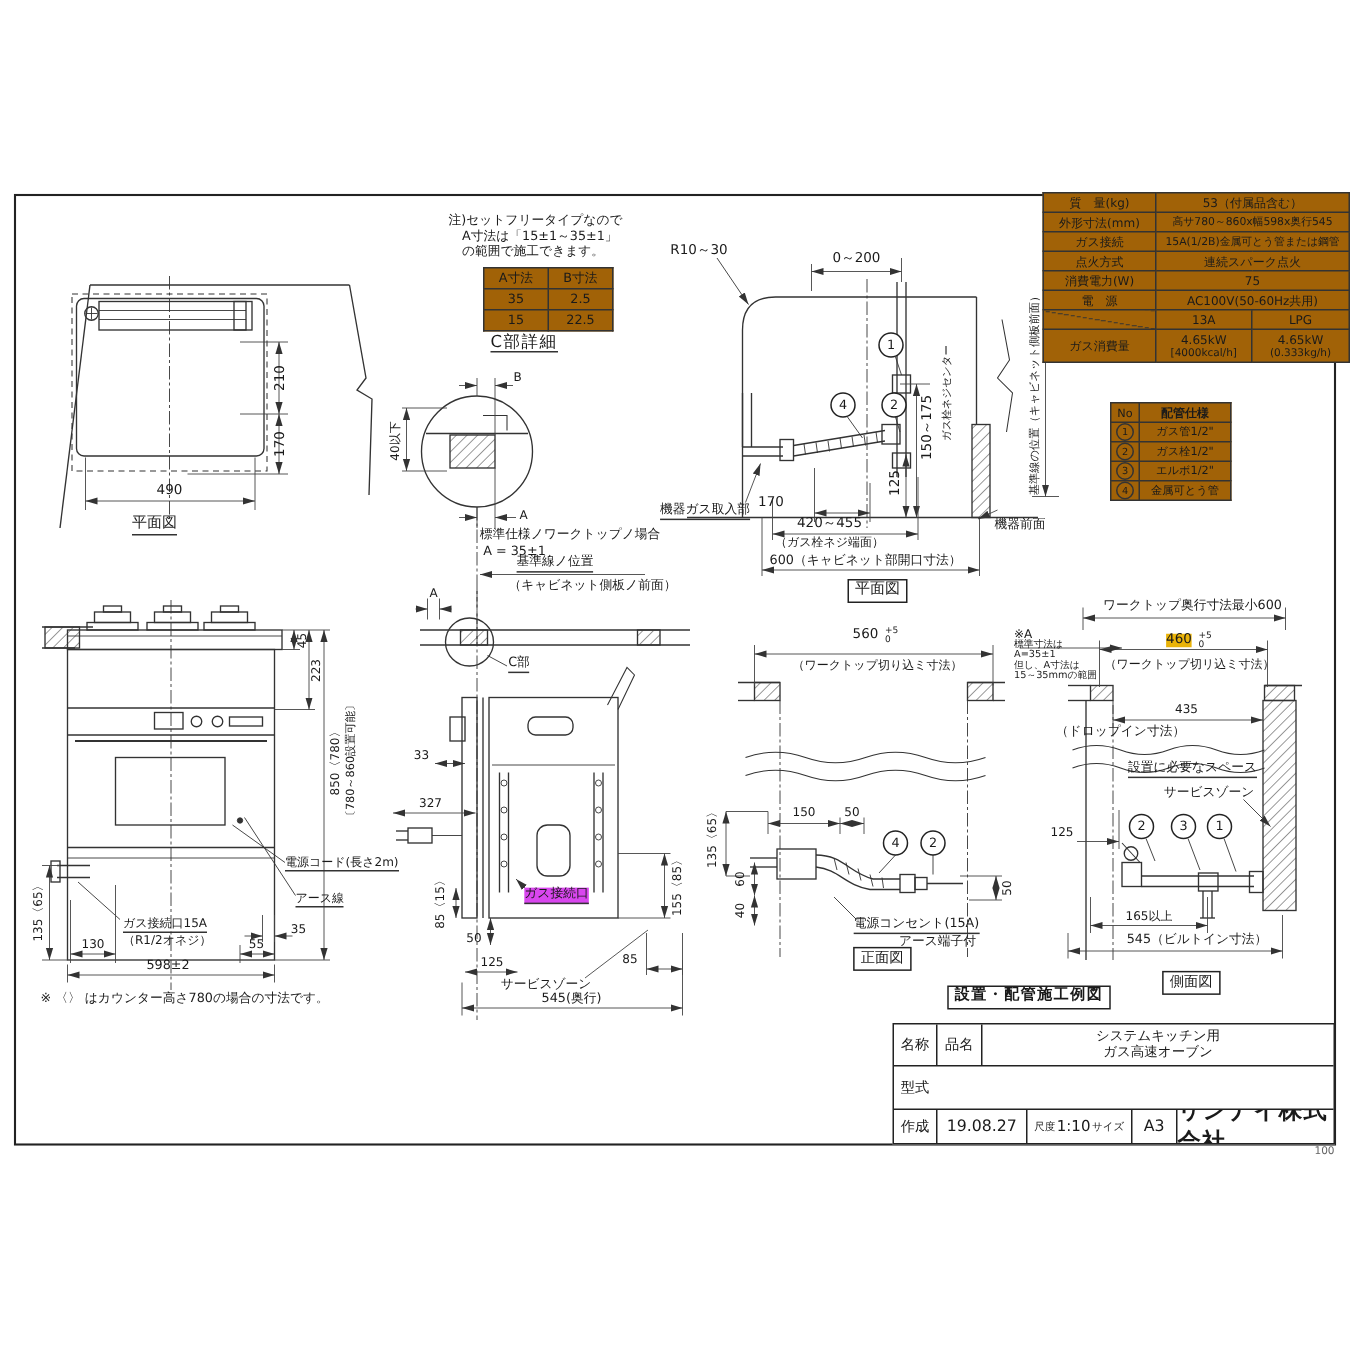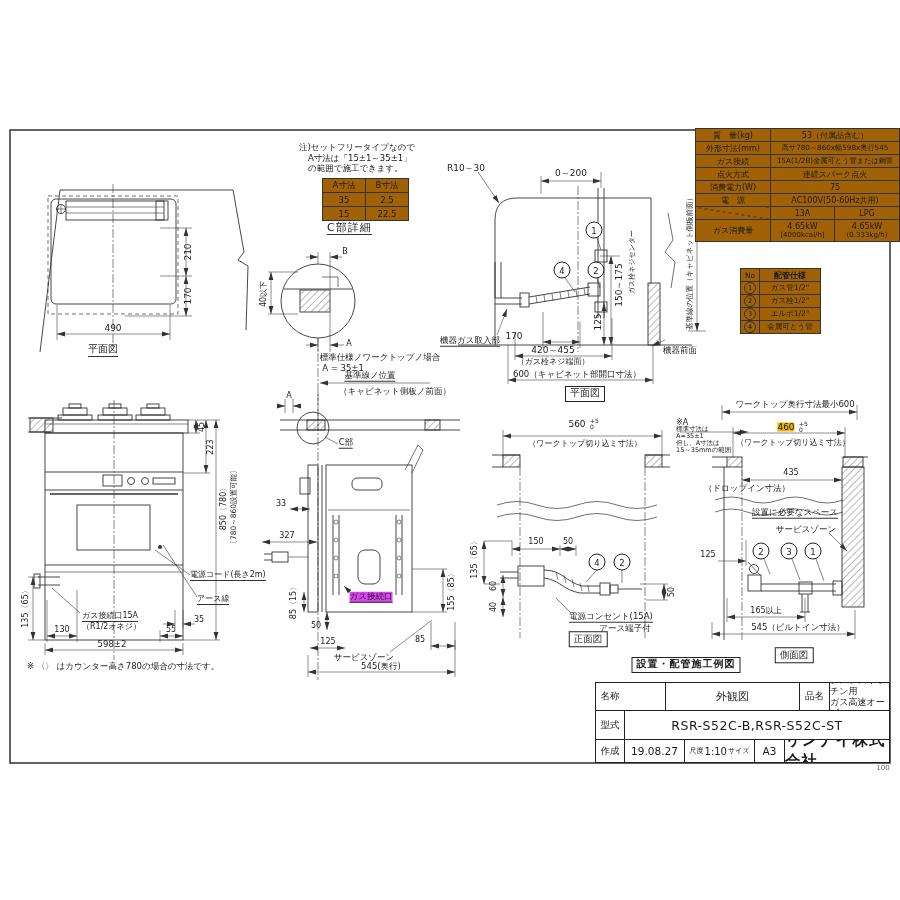--- a/index.html
+++ b/index.html
@@ -601,30 +601,28 @@
   <div>A=35±1</div>
   <div>但し、A寸法は</div>
   <div>15～35mmの範囲</div>
 </div>
 
 <div class="t box f10" style="left:686px;top:665px;font-weight:bold;letter-spacing:1px">設置・配管施工例図</div>
 
 <div class="tblock">
   <div class="trow" style="flex:0 0 27px">
     <div class="tcell lab" style="width:28px">名称</div>
-    <div class="tcell f11" style="width:134px">外観図</div>
     <div class="tcell lab" style="width:30px">品名</div>
     <div class="tcell prodcell" style="flex:1">
       <div>システムキッチン用</div>
       <div>ガス高速オーブン</div>
     </div>
   </div>
   <div class="trow" style="flex:0 0 28px">
     <div class="tcell lab" style="width:28px">型式</div>
-    <div class="tcell modelcell" style="flex:1">RSR-S52C-B,RSR-S52C-ST</div>
   </div>
   <div class="trow" style="flex:1">
     <div class="tcell lab" style="width:28px">作成</div>
     <div class="tcell" style="width:60px;font-size:10.5px">19.08.27</div>
     <div class="tcell scalecell" style="width:70px">
       <span class="sm">尺度</span>
       <span>1:10</span>
       <span class="sm">サイズ</span>
     </div>
     <div class="tcell" style="width:30px;font-size:10.5px">A3</div>

